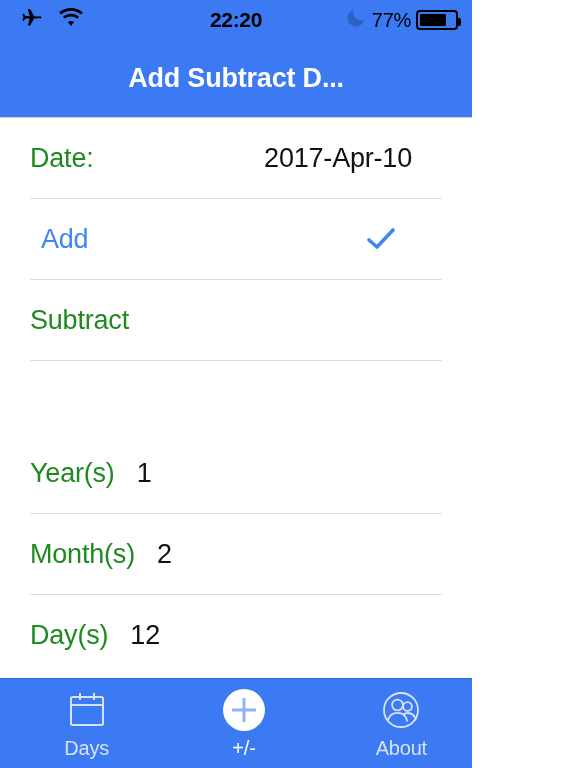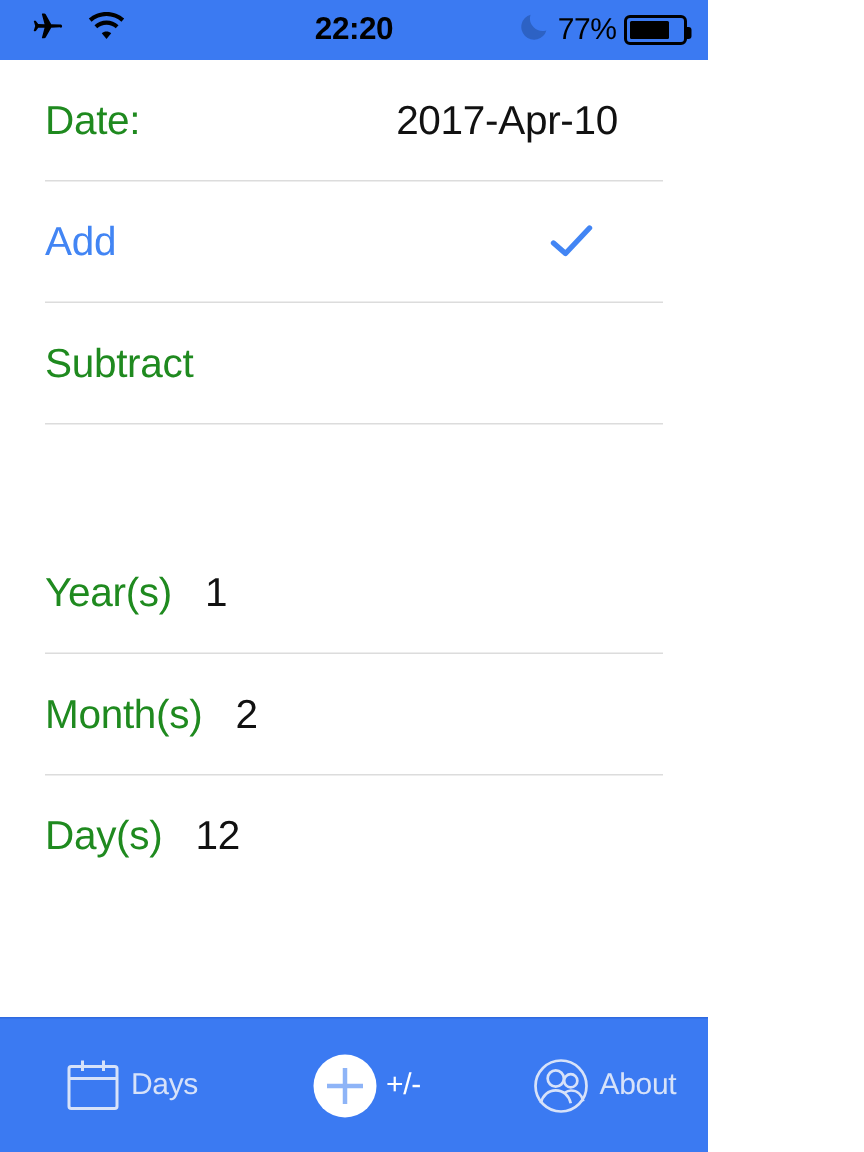--- a/index.html
+++ b/index.html
@@ -82,42 +82,42 @@
     white-space:nowrap;
   }
   .row .value-right {
     margin-left:auto; font-size:27px; color:#111111;
     letter-spacing:-0.2px; padding-right:30px;
   }
   .row .value-inline {
     font-size:27px; color:#111111; letter-spacing:-0.2px;
     margin-left:22px;
   }
-  .row .label.blue { color:#4285f4; }
+  .row .label.blue { color:#4285f4;margin-left:11px; }
   .sep {
     height:1px; background:#dcdcdc;
     margin:0 30px;
   }
   .sep.wide { margin:0 30px; }
   .spacer-gap { height:72px; }
   .check {
     margin-left:auto; margin-right:46px;
     width:30px; height:30px;
     display:flex; align-items:center; justify-content:center;
   }
 
   
   .tabbar {
     flex:0 0 90px; height:90px;
     background:#3b7af2;
     display:flex; align-items:stretch;
     border-top:1px solid #2f6ae0;
   }
   .tab {
-    flex:1 1 0; display:flex; 
+    flex:1 1 0; display:flex; flex-direction:column;
     align-items:center; justify-content:center; gap:4px;
     cursor:pointer;
     padding-left:16px;
   }
   .tab .tab-icon {
     height:46px; display:flex; align-items:center; justify-content:center;
   }
   .tab .tab-label {
     font-size:20px; color:#d7e2f9; letter-spacing:-0.2px;
   }
@@ -154,20 +154,23 @@
             <path fill="#2d62c4" d="M21 14.5A9.2 9.2 0 0 1 9.5 3 9.3 9.3 0 1 0 21 14.5z"></path>
           </svg>
       </span>
       <span class="sb-batterytext">77%</span>
       <span class="battery-shell">
         <span class="battery-fill" id="battery-fill" style="width:77%"></span>
       </span>
     </div>
   </div>
 
+  <div class="navbar">
+    <span class="nav-title">Add Subtract D...</span>
+  </div>
 
   <div class="content">
 
     <div class="row">
       <span class="label">Date:</span>
       <span class="value-right">2017-Apr-10</span>
     </div>
     <div class="sep"></div>
 
     <div class="row">

